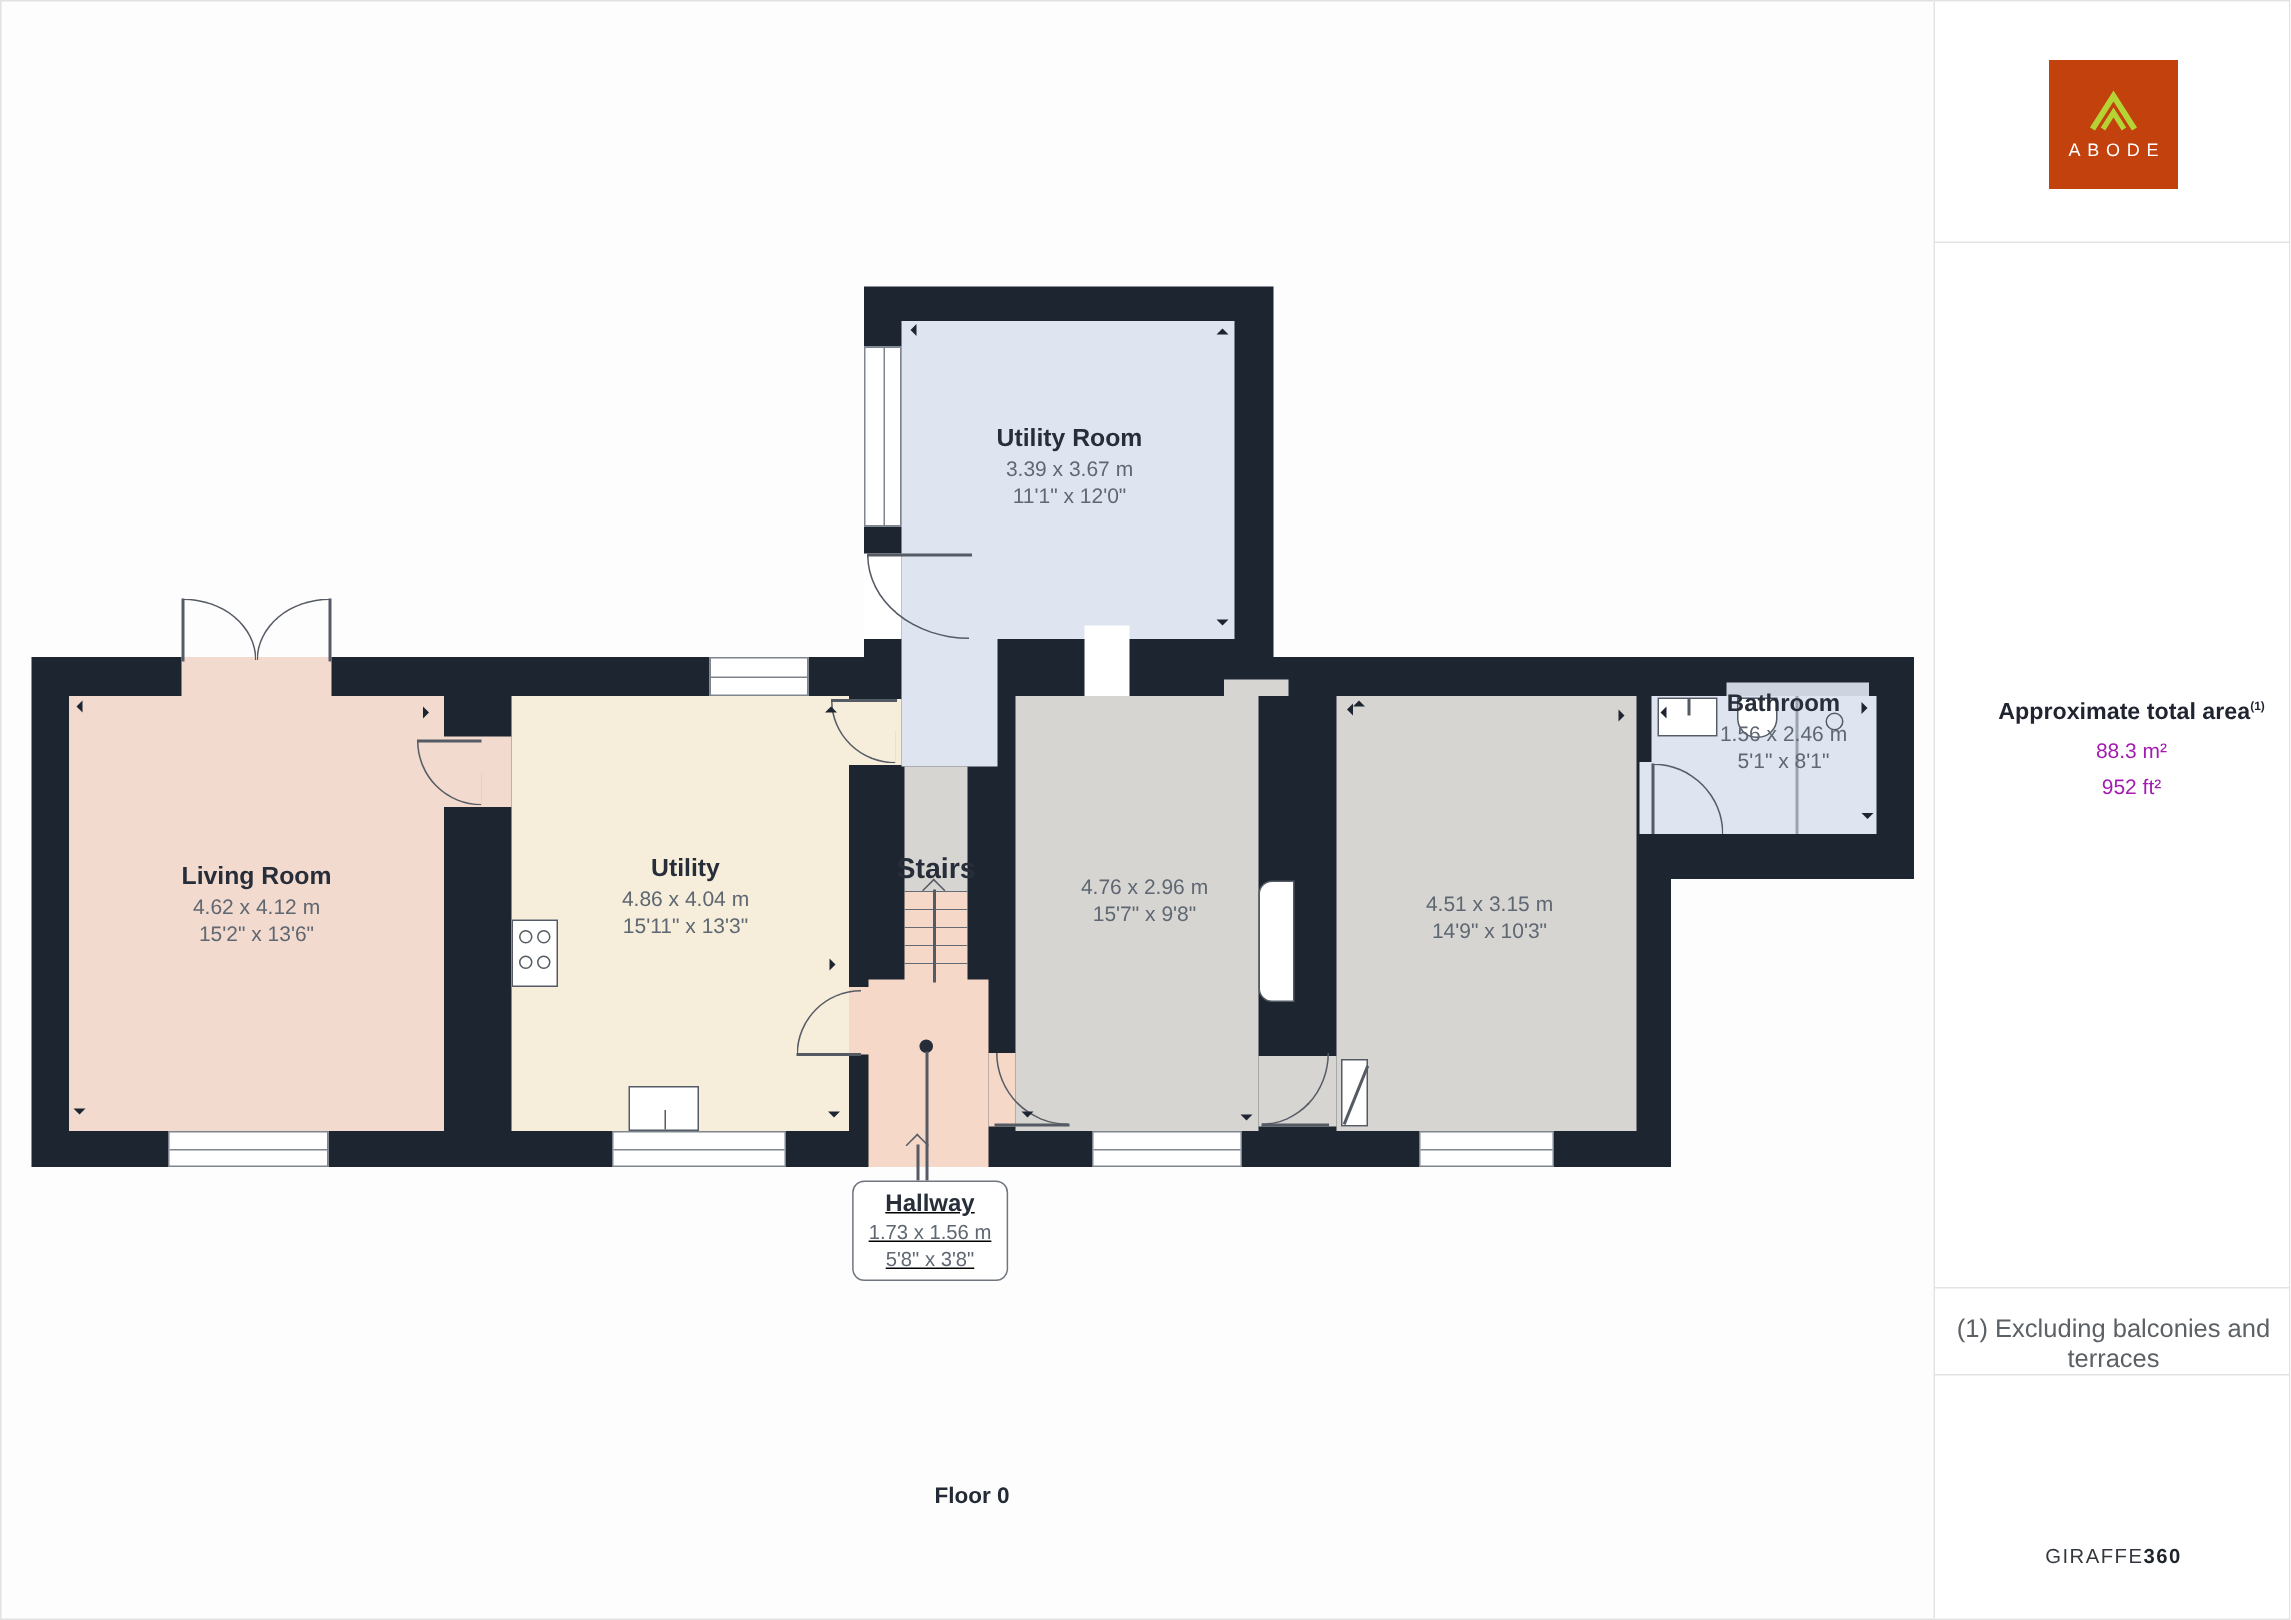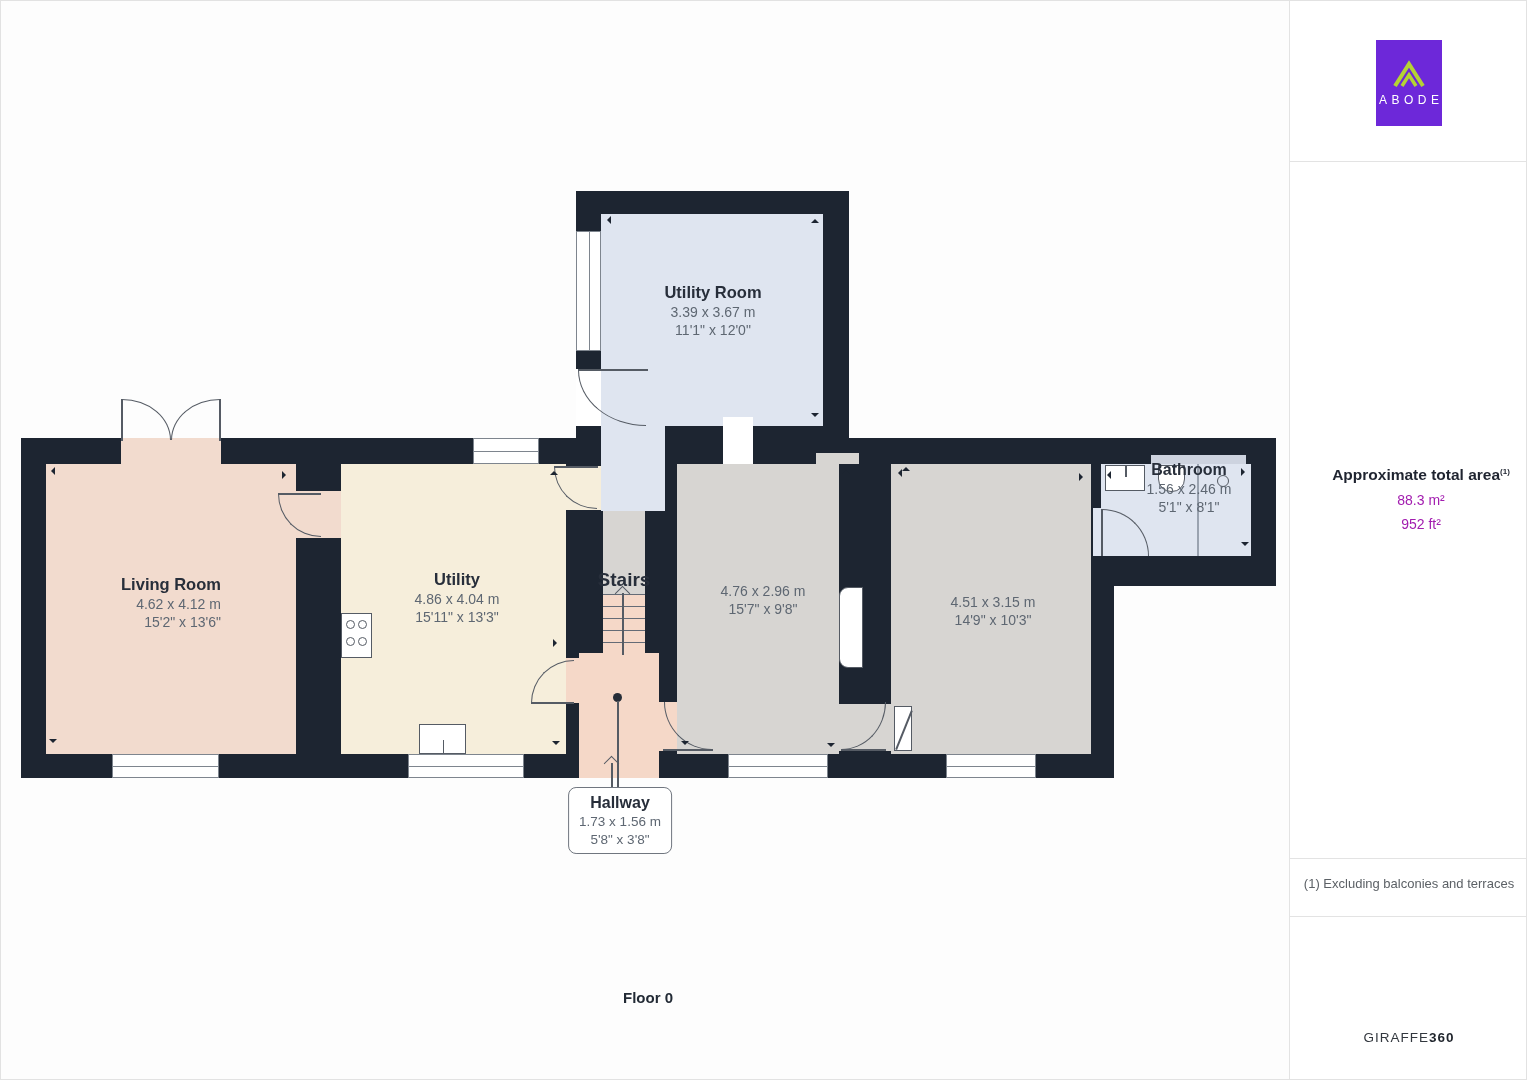--- a/index.html
+++ b/index.html
@@ -45,28 +45,28 @@
   
   .rlabel{position:absolute;transform:translateX(-50%);text-align:center;white-space:nowrap;z-index:5;}
   .rname{font-size:16.5px;font-weight:700;color:#272e3a;line-height:1.25;}
   .rdim{font-size:14px;color:#5e6772;line-height:1.3;}
   .callout{position:absolute;transform:translateX(-50%);background:#fff;border:1.5px solid #70767f;
            border-radius:8px;padding:5px 10px;text-align:center;z-index:6;white-space:nowrap;}
   .floor-label{position:absolute;transform:translateX(-50%);font-size:15px;font-weight:700;color:#222a35;}
   
   .sidebar{position:absolute;left:1288px;top:0;width:238px;height:1078px;background:#fff;border-left:1px solid #e3e3e3;}
   .sb-div{position:absolute;left:0;width:100%;height:1px;background:#e3e3e3;}
-  .logo-box{position:absolute;left:50%;transform:translateX(-50%);top:39px;width:66px;height:86px;
-            background:#6d28d9;display:flex;flex-direction:column;align-items:center;justify-content:center;gap:4px;}
+  .logo-box{position:absolute;left:50%;transform:translateX(-50%);top:39px;width:86px;height:86px;
+            background:#c2410c;display:flex;flex-direction:column;align-items:center;justify-content:center;gap:4px;}
   .logo-text{color:#fff;font-size:12px;letter-spacing:4.5px;margin-left:4.5px;}
   .area-block{position:absolute;top:465px;left:12px;width:100%;text-align:center;}
   .area-title{font-size:15.5px;font-weight:700;color:#1f2430;}
   .area-title sup{font-size:8px;}
   .area-val{font-size:14px;color:#a21caf;margin-top:8px;}
-  .footnote{position:absolute;top:875px;left:0;width:100%;text-align:center;font-size:13px;color:#5c6166;}
+  .footnote{position:absolute;top:875px;left:0;width:100%;text-align:center;font-size:17px;color:#5c6166;}
   .disclaimer{position:absolute;top:936px;left:24px;width:190px;text-align:center;font-size:11.5px;color:#5c6166;line-height:1.45;}
   .giraffe{position:absolute;top:1029px;left:0;width:100%;text-align:center;font-size:13.5px;color:#33383f;letter-spacing:1px;}
   .giraffe b{font-weight:700;color:#1f242c;}
 </style>
 </head>
 <body>
 
 <div class="page">
 
   <div class="abs" style="left:0;top:0;width:1288px;height:1080px;">
@@ -177,21 +177,21 @@
     <div class="ma e" style="left:1078px;top:472px;"></div>
     <div class="ma w" style="left:1106px;top:470px;"></div>
     <div class="ma e" style="left:1240px;top:467px;"></div>
     <div class="ma s" style="left:1240px;top:541px;"></div>
 
     <div class="rlabel" style="left:712px;top:281px;">
       <div class="rname">Utility Room</div>
       <div class="rdim">3.39 x 3.67 m</div>
       <div class="rdim">11'1" x 12'0"</div>
     </div>
-    <div class="rlabel" style="left:170px;top:573px;text-align:right;">
+    <div class="rlabel" style="left:170px;top:573px;">
       <div class="rname">Living Room</div>
       <div class="rdim">4.62 x 4.12 m</div>
       <div class="rdim">15'2" x 13'6"</div>
     </div>
     <div class="rlabel" style="left:456px;top:568px;">
       <div class="rname">Utility</div>
       <div class="rdim">4.86 x 4.04 m</div>
       <div class="rdim">15'11" x 13'3"</div>
     </div>
     <div class="rlabel" style="left:623px;top:567px;">
@@ -204,21 +204,21 @@
     <div class="rlabel" style="left:992px;top:592px;">
       <div class="rdim">4.51 x 3.15 m</div>
       <div class="rdim">14'9" x 10'3"</div>
     </div>
     <div class="rlabel" style="left:1188px;top:459px;">
       <div class="rname" style="font-size:16px;">Bathroom</div>
       <div class="rdim">1.56 x 2.46 m</div>
       <div class="rdim">5'1" x 8'1"</div>
     </div>
 
-    <div class="callout" style="left:619px;top:786px;">
+    <div class="callout" style="left:619px;top:786px;text-decoration:underline;">
       <div class="rname" style="font-size:16px;">Hallway</div>
       <div class="rdim" style="font-size:13.5px;">1.73 x 1.56 m</div>
       <div class="rdim" style="font-size:13.5px;">5'8" x 3'8"</div>
     </div>
 
     <div class="floor-label" style="left:647px;top:988px;">Floor 0</div>
   </div>
 
   <div class="sidebar">
     <div class="sb-div" style="top:160px;"></div>

